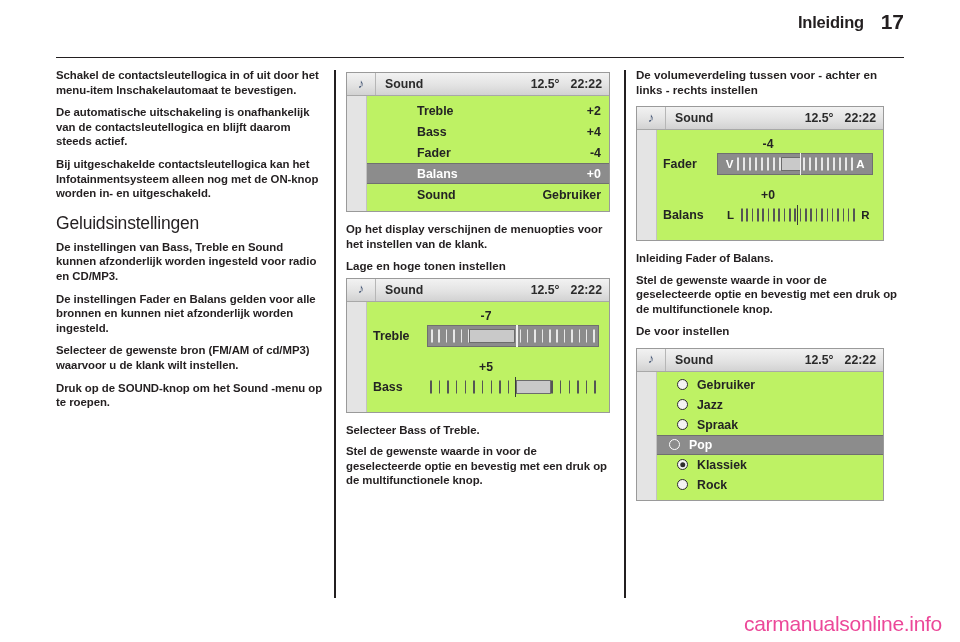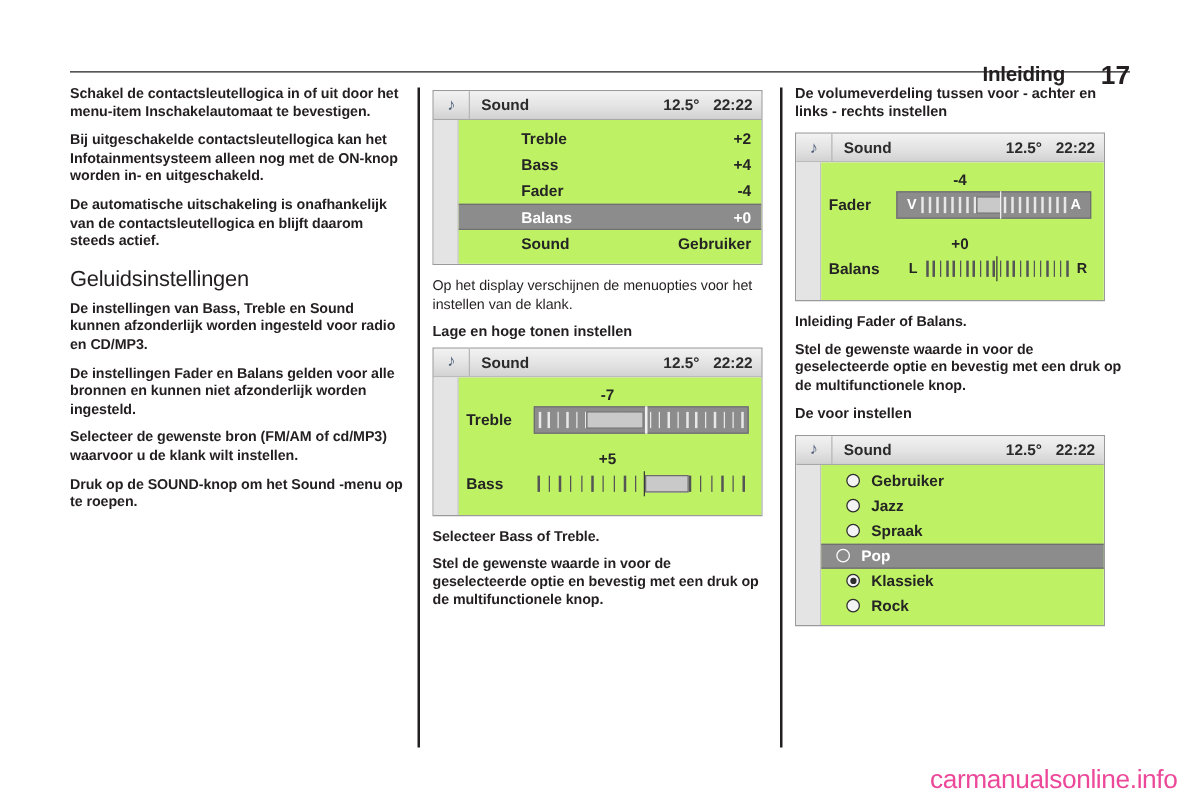--- a/index.html
+++ b/index.html
@@ -11,27 +11,27 @@
     font-family: "Liberation Sans", sans-serif;
     color: #231f20;
     overflow: hidden;
     position: relative;
   }
 
   
   .page-header {
     position: absolute;
     left: 56px;
-    top: 30px;
+    top: 12px;
     width: 848px;
     height: 40px;
     display: flex;
-    align-items: flex-end;
+    align-items: flex-start;
     justify-content: flex-end;
-    gap: 26px;
+    gap: 14px;
   }
   .header-title {
     font-size: 16.5px;
     font-weight: bold;
     letter-spacing: -0.2px;
     color: #231f20;
     line-height: 20px;
   }
   .header-pageno {
     font-size: 21px;
@@ -99,21 +99,21 @@
     font-size: 11.4px;
     font-weight: bold;
     line-height: 14.6px;
     margin: 0 0 8px 0;
     color: #231f20;
     letter-spacing: -0.05px;
   }
   p.body.tight { margin-bottom: 7px; }
   p.caption {
     font-size: 11.4px;
-    font-weight: normal;
+    font-weight: bold;
     line-height: 14.6px;
     margin: 10px 0 8px 0;
     color: #231f20;
   }
 
   
   .display {
     width: 264px;
     background: #ffffff;
     border: 1px solid #9a9a9a;
@@ -340,22 +340,22 @@
 <div class="page-header">
   <span class="header-title">Inleiding</span>
   <span class="header-pageno">17</span>
 </div>
 <div class="header-rule"></div>
 
 <div class="columns">
 
   <div class="col">
     <p class="body">Schakel de contactsleutellogica in of uit door het menu-item Inschakelautomaat te bevestigen.</p>
+    <p class="body">De automatische uitschakeling is onafhankelijk van de contactsleutellogica en blijft daarom steeds actief.</p>
     <p class="body">Bij uitgeschakelde contactsleutellogica kan het Infotainmentsysteem alleen nog met de ON-knop worden in- en uitgeschakeld.</p>
-    <p class="body">De automatische uitschakeling is onafhankelijk van de contactsleutellogica en blijft daarom steeds actief.</p>
 
     <h2 class="section-title">Geluidsinstellingen</h2>
     <p class="body">De instellingen van Bass, Treble en Sound kunnen afzonderlijk worden ingesteld voor radio en CD/MP3.</p>
     <p class="body">De instellingen Fader en Balans gelden voor alle bronnen en kunnen niet afzonderlijk worden ingesteld.</p>
     <p class="body">Selecteer de gewenste bron (FM/AM of cd/MP3) waarvoor u de klank wilt instellen.</p>
     <p class="body">Druk op de SOUND-knop om het Sound -menu op te roepen.</p>
   </div>
 
   <div class="col-gap">
     <div class="col-rule"></div>

